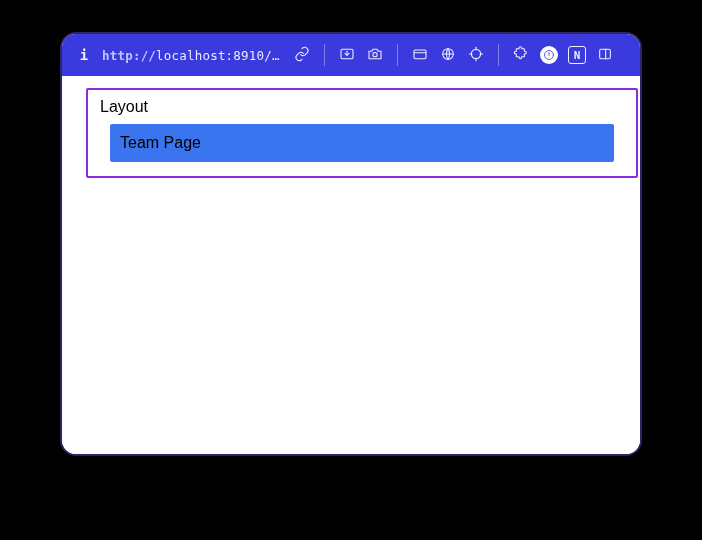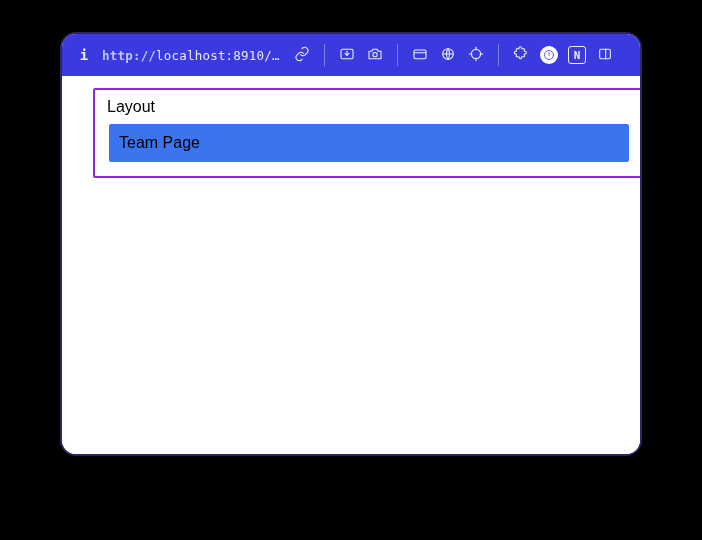--- a/index.html
+++ b/index.html
@@ -80,36 +80,36 @@
     display:flex;align-items:center;justify-content:center;
     font: 700 11px/1 ui-monospace, Menlo, monospace;
     color:#eef;
   }
 
   
   .content {
     position: absolute;
     left: 0; right: 0; top: 42px; bottom: 0;
     background: #fff;
-    padding: 12px 31px;
+    padding: 12px 24px;
   }
 
   .layout-box {
     border: 2px solid #8a2be2;
     border-radius: 2px;
     padding: 6px 10px 14px 10px;
     width: 552px;
   }
   .layout-label {
     font-size: 16px;
     color: #000;
     padding: 2px 0 8px 2px;
   }
   .page-box {
-    margin: 0 4px;
+    margin: 0 12px;
     background: #3b74ef;
     color: #000;
     font-size: 16px;
     padding: 10px 10px;
     border-radius: 2px;
   }
 
   
   .info-i {
     font: 700 14px/1 ui-monospace, Menlo, monospace;

